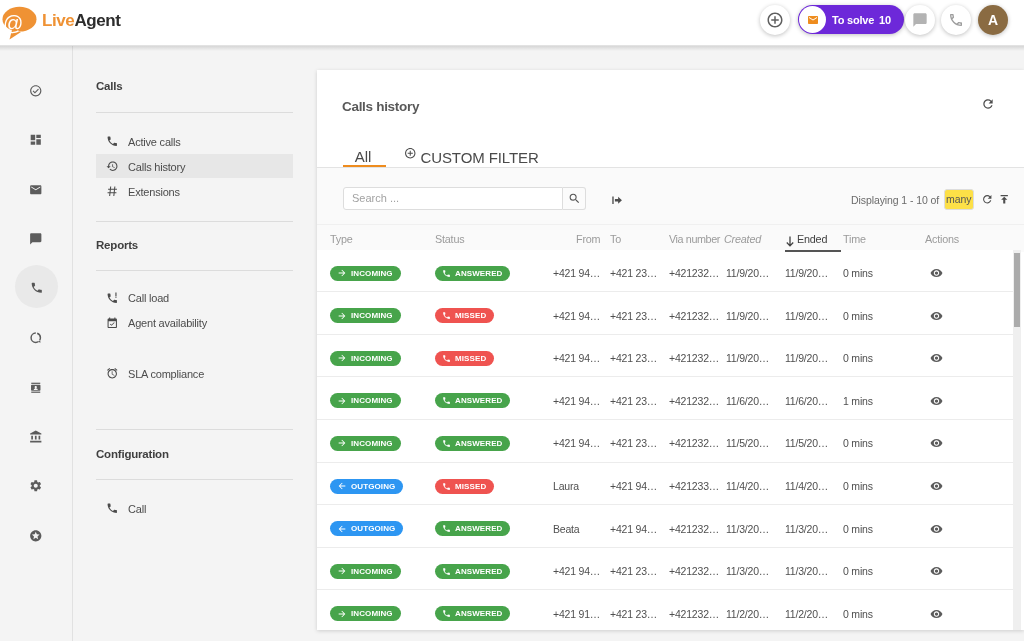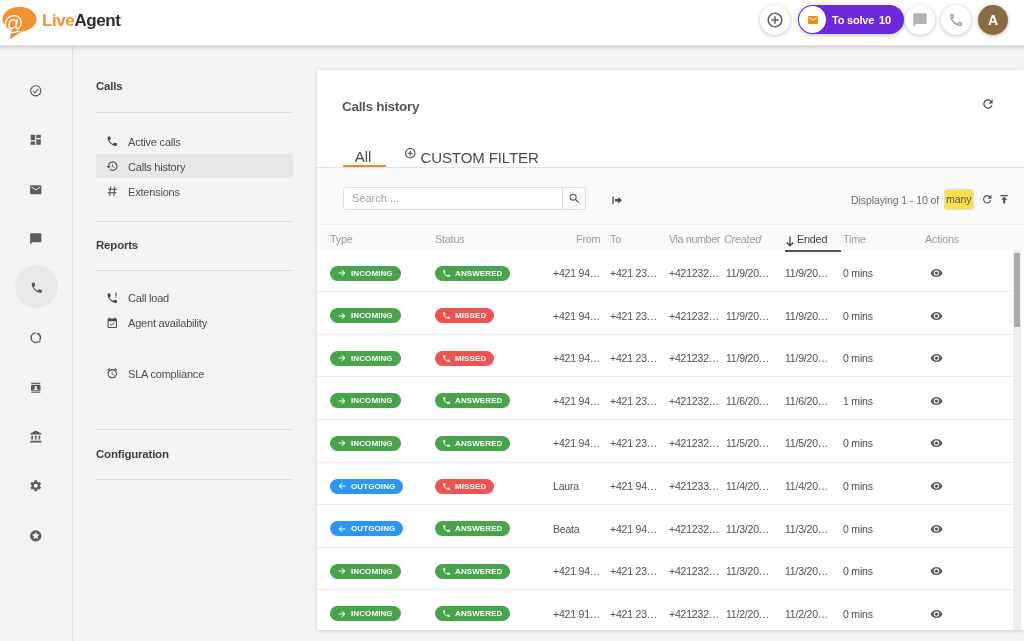--- a/index.html
+++ b/index.html
@@ -103,20 +103,26 @@
     </div>
   <div class="mitem" style="top:361.3px;">
     <svg class="ic" viewBox="0 0 24 24" fill="#4b4b4b">
         <path d="M22 5.72l-4.6-3.86-1.29 1.53 4.6 3.86L22 5.72zM7.88 3.39L6.6 1.86 2 5.71l1.29 1.53 4.59-3.85zM12.5 8H11v6l4.75 2.85.75-1.23-4-2.37V8zM12 4c-4.97 0-9 4.03-9 9s4.02 9 9 9c4.97 0 9-4.03 9-9s-4.03-9-9-9zm0 16c-3.87 0-7-3.13-7-7s3.13-7 7-7 7 3.13 7 7-3.13 7-7 7z"></path>
       </svg>
     <span class="tx">SLA compliance</span>
     </div>
   <div class="mline" style="top:429px;"></div>
   <div class="mhead" style="top:448px;">Configuration</div>
   <div class="mline" style="top:479px;"></div>
+  <div class="mitem" style="top:496px;">
+    <svg class="ic" viewBox="0 0 24 24" fill="#4b4b4b">
+        <path d="M6.62 10.79c1.44 2.83 3.76 5.14 6.59 6.59l2.2-2.2c.27-.27.67-.36 1.02-.24 1.12.37 2.33.57 3.57.57.55 0 1 .45 1 1V20c0 .55-.45 1-1 1-9.39 0-17-7.61-17-17 0-.55.45-1 1-1h3.5c.55 0 1 .45 1 1 0 1.25.2 2.45.57 3.57.11.35.03.74-.25 1.02l-2.2 2.2z"></path>
+      </svg>
+    <span class="tx">Call</span>
+    </div>
 </div>
 <div id="card">
   <div style="position:absolute;left:25px;top:29px;font-size:13.5px;letter-spacing:-0.3px;font-weight:bold;color:#595959;">Calls history</div>
   <svg style="position:absolute;left:664px;top:27px;" width="14" height="14" viewBox="0 0 24 24" fill="#4d4d4d">
       <path d="M17.65 6.35A7.958 7.958 0 0 0 12 4c-4.42 0-7.99 3.58-8 8s3.57 8 8 8c3.73 0 6.84-2.55 7.73-6h-2.08A5.99 5.99 0 0 1 12 18c-3.31 0-6-2.69-6-6s2.69-6 6-6c1.66 0 3.14.69 4.22 1.78L13 11h7V4l-2.35 2.35z"></path>
     </svg>
   <div style="position:absolute;left:46px;top:77.5px;font-size:15px;color:#4a4a4a;transform:translateX(-50%);">All</div>
   <div style="position:absolute;left:26px;top:95px;width:43px;height:3px;background:#ee8c1e;"></div>
   <svg style="position:absolute;left:87px;top:77px;" width="12.5" height="12.5" viewBox="0 0 24 24" fill="#4d4d4d">
       <path d="M13 7h-2v4H7v2h4v4h2v-4h4v-2h-4V7zm-1-5C6.48 2 2 6.48 2 12s4.48 10 10 10 10-4.48 10-10S17.52 2 12 2zm0 18c-4.41 0-8-3.59-8-8s3.59-8 8-8 8 3.59 8 8-3.59 8-8 8z"></path>

